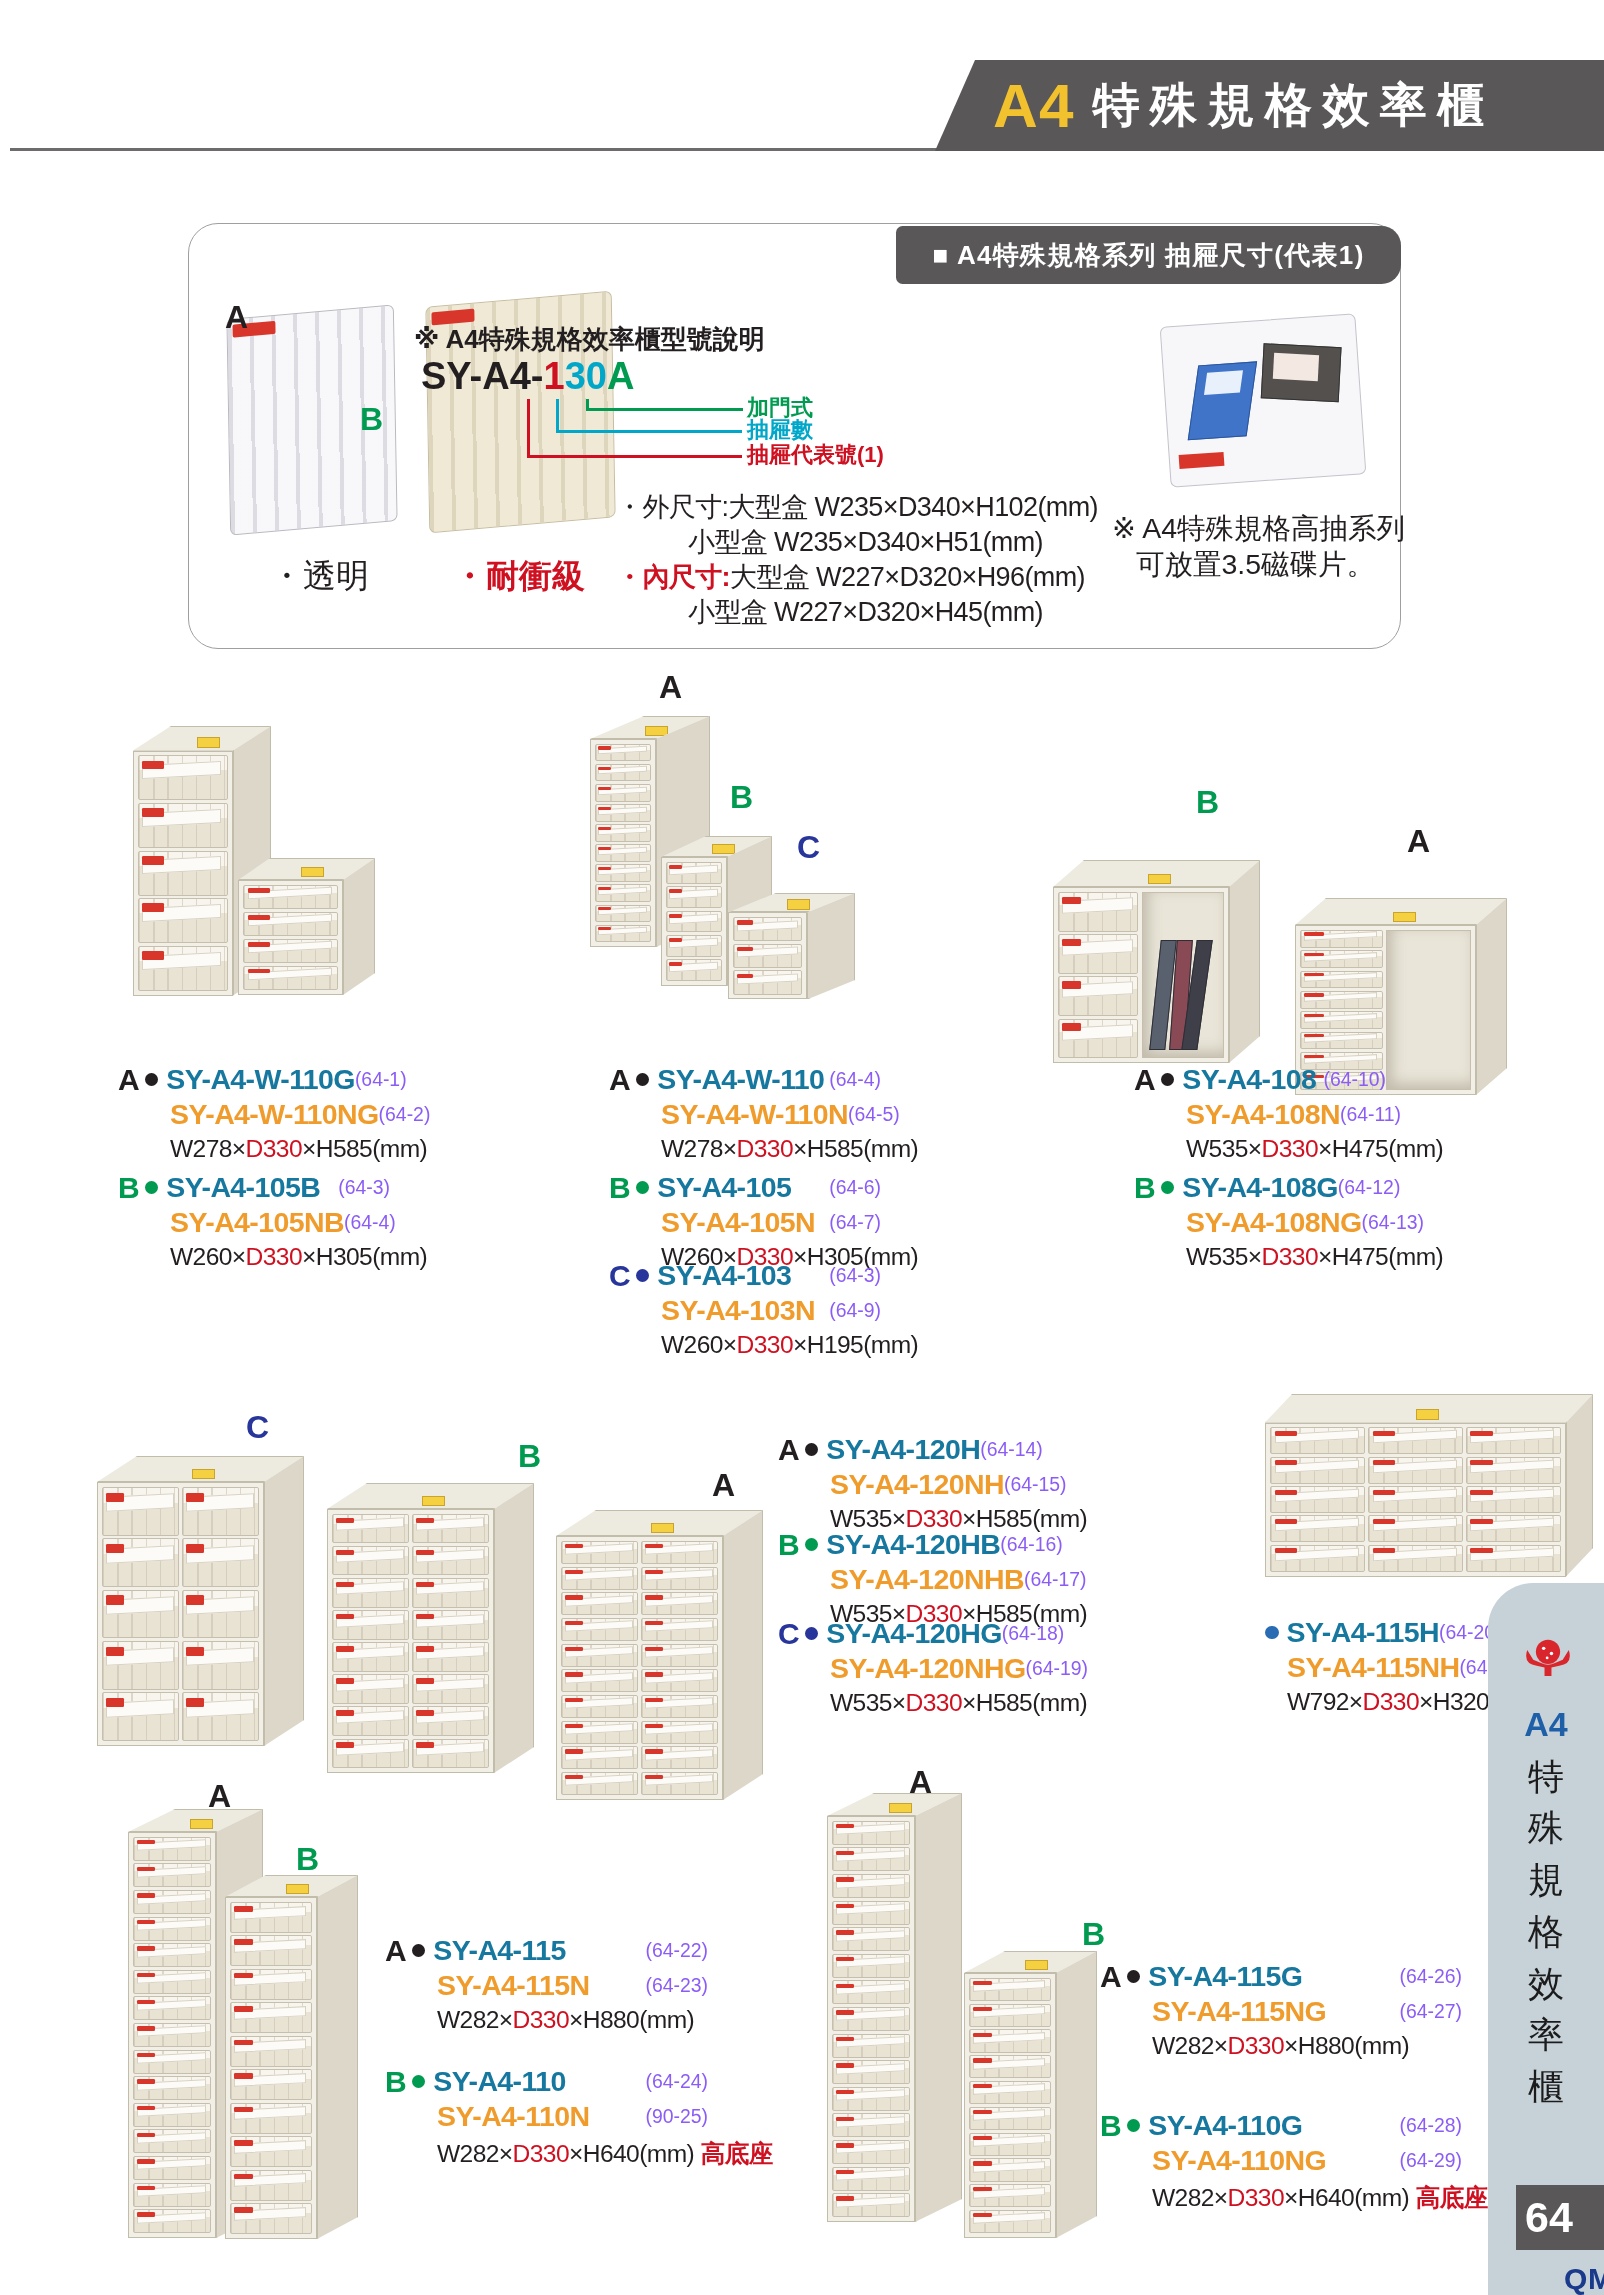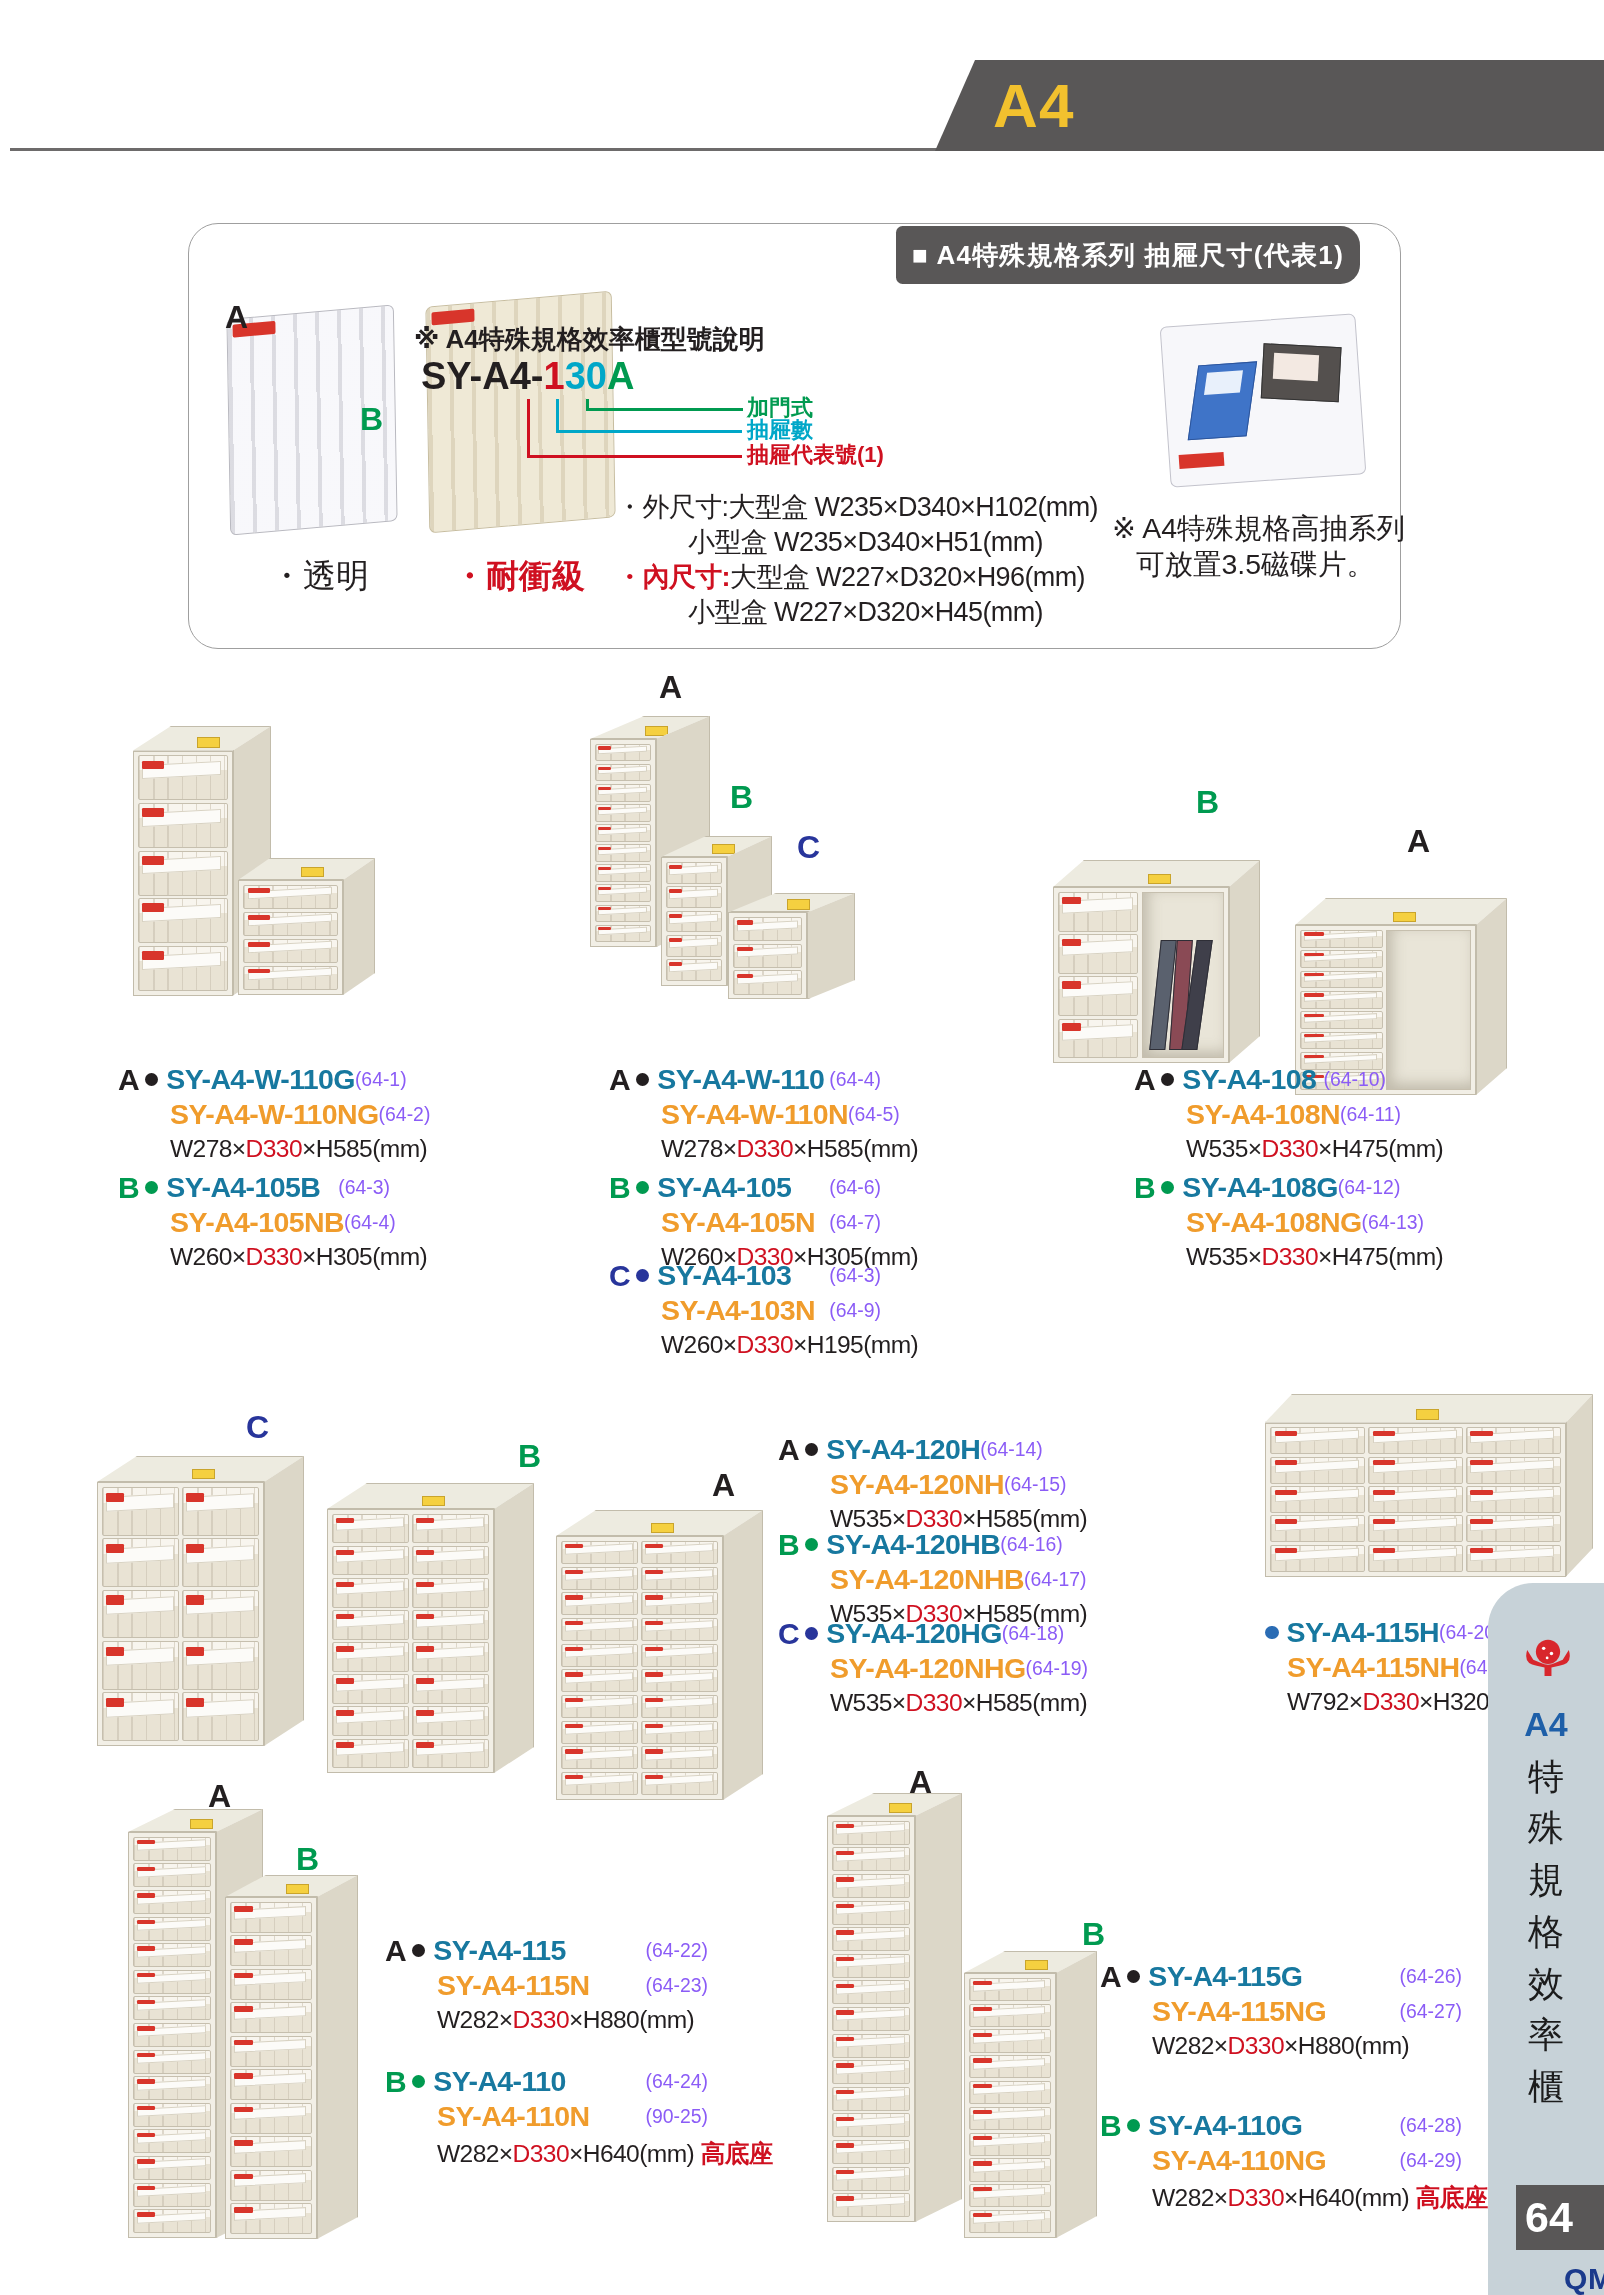--- a/index.html
+++ b/index.html
@@ -9,21 +9,21 @@
   
   .top-rule{position:absolute;left:10.4px;top:148px;width:1594px;height:3.2px;background:#6d6b6b}
   .banner{position:absolute;left:935px;top:60px;width:670px;height:91px;background:var(--c-banner);
           clip-path:polygon(40px 0,100% 0,100% 100%,0 100%);
           display:flex;align-items:center;padding-left:58px;box-sizing:border-box}
   .banner .badge{font-size:62px;font-weight:bold;color:var(--c-yellow);margin-right:18px;letter-spacing:1.3px}
   .banner .btitle{font-size:47px;font-weight:bold;color:#fff;letter-spacing:10.4px}
 
   
   .infobox{position:absolute;left:188px;top:223px;width:1211px;height:424px;border:1.9px solid #9f9f9f;border-radius:30px;background:#fff}
-  .infotab{position:absolute;left:896px;top:226px;width:464px;height:58px;background:var(--c-banner);
+  .infotab{position:absolute;left:896px;top:226px;width:505px;height:58px;background:var(--c-banner);
            border-radius:6.5px 19.4px 19.4px 6.5px;display:flex;align-items:center;justify-content:center;
            color:#fff;font-size:26px;font-weight:bold;letter-spacing:1.3px}
   .tray{position:absolute;border:1.9px solid #b9b9c0;border-radius:6.5px;
         background:repeating-linear-gradient(90deg,rgba(208,208,216,.75) 0 3.9px,rgba(246,246,250,.8) 3.9px 22px);
         transform:rotate(-5deg) skewX(-4deg)}
   .tray.beige{background:repeating-linear-gradient(90deg,#ded5bd 0 3.9px,#efe9d6 3.9px 22px);border-color:#c7bd9f}
   .traytag{position:absolute;left:5.2px;top:5.2px;width:43px;height:13px;background:#d8352b;border-radius:1.9px}
   .traylabel{position:absolute;font-size:33px}
   .traylabel.red{color:var(--c-red);font-weight:bold}
   .modelnote{position:absolute;left:414px;top:322px;font-size:26px;font-weight:bold}
@@ -95,20 +95,21 @@
   .pagebox{position:absolute;left:28px;top:602px;width:89px;height:65px;background:var(--c-banner);
            display:flex;align-items:center;color:#fff;font-size:43px;font-weight:bold;padding-left:9px;box-sizing:border-box}
   .qm{position:absolute;left:76px;top:679px;font-size:30px;font-weight:bold;color:var(--c-qm);letter-spacing:0.6px}
 </style>
 </head>
 <body>
 
 <div class="top-rule"></div>
 <div class="banner">
   <span class="badge">A4</span>
+  <span class="btitle">特殊規格效率櫃</span>
 </div>
 
 <div class="infobox"></div>
 <div class="infotab">■ A4特殊規格系列 抽屜尺寸(代表1)</div>
 
 <div class="tray" style="left:228px;top:312px;width:166px;height:214px">
   <i class="traytag"></i>
 </div>
 <div class="tray beige" style="left:427px;top:299px;width:185px;height:224px">
   <i class="traytag"></i>

